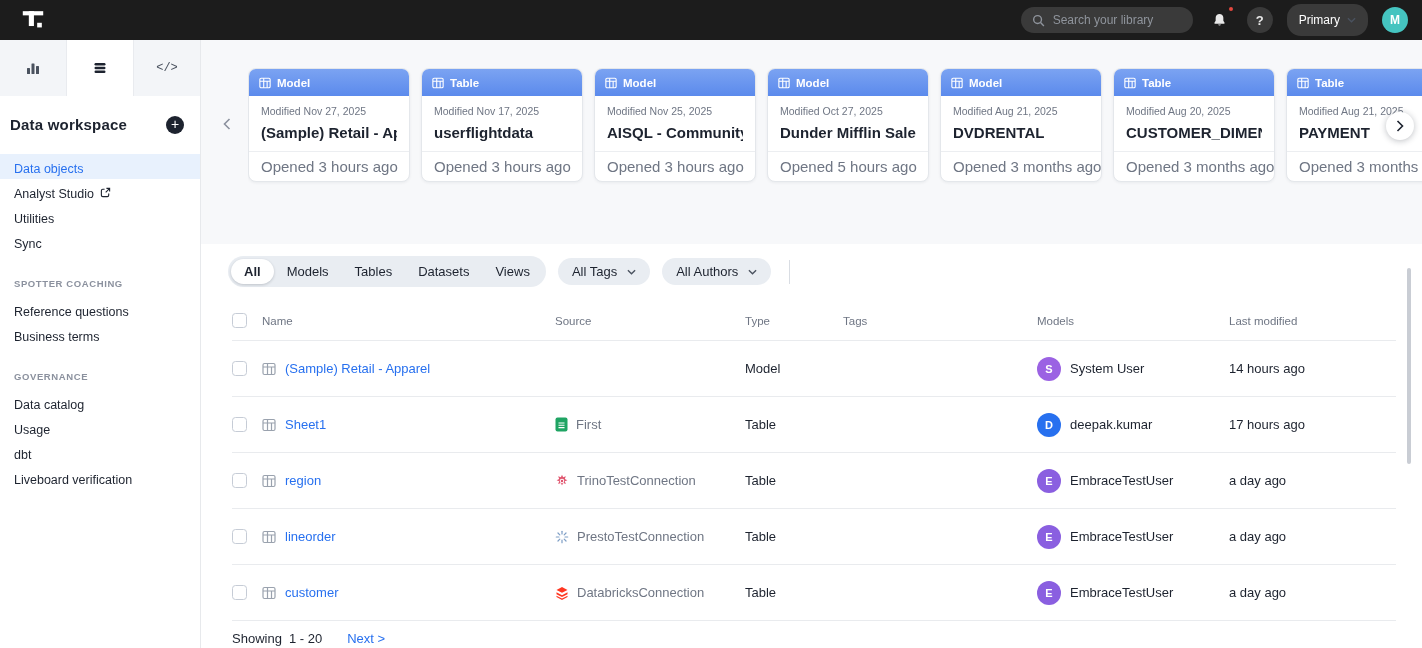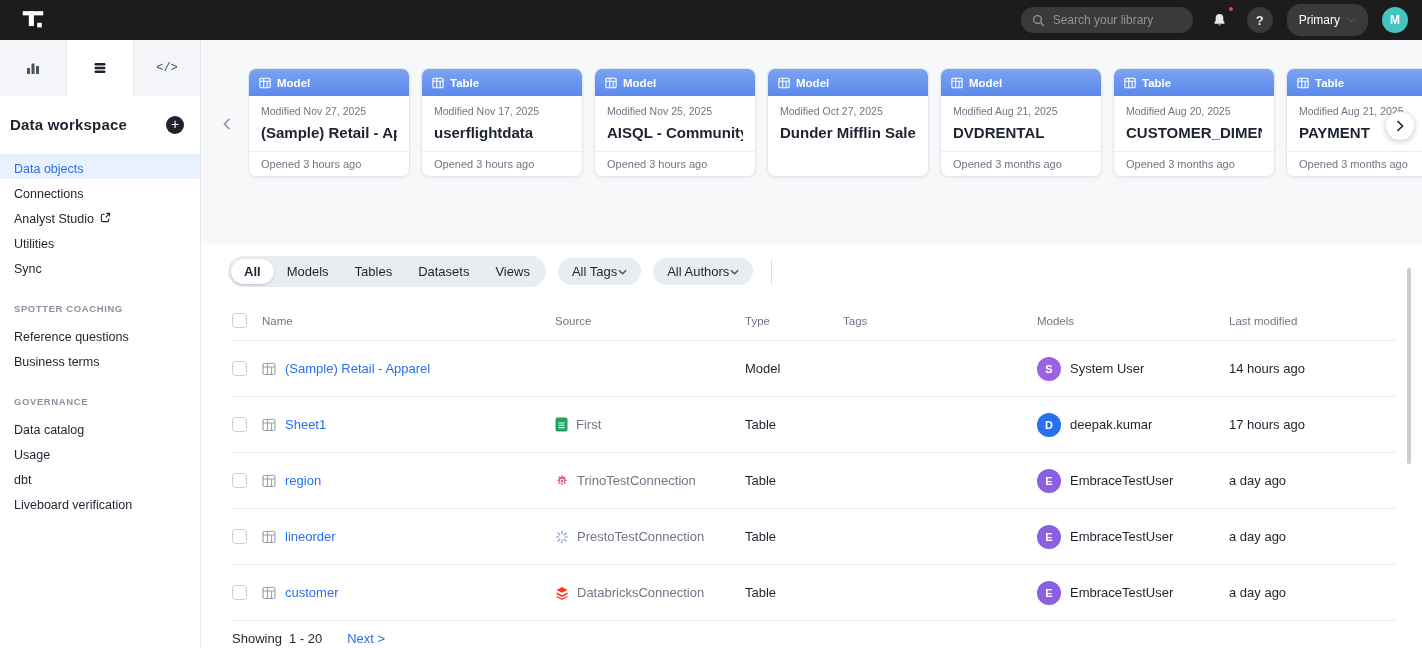--- a/index.html
+++ b/index.html
@@ -39,30 +39,30 @@
   .main{flex:1;position:relative;background:#fff;overflow:hidden}
   .cards-section{height:204px;background:#f7f8fa;position:relative}
   .cards-viewport{position:absolute;left:47px;right:0;top:28px;height:120px;overflow:hidden}
   .cards-row{display:flex;gap:11px}
   .card{width:162px;min-width:162px;background:#fff;border:1px solid #e4e7eb;border-radius:8px;box-shadow:0 1px 3px rgba(23,30,44,.06);overflow:hidden;cursor:pointer}
   .card-head{height:27px;display:flex;align-items:center;gap:6px;padding:0 10px;background:linear-gradient(180deg,#7ba3f2,#5b8aec);color:#fff}
   .card-badge{font-size:11.5px;font-weight:bold}
   .card-body{padding:9px 12px 10px}
   .card-modified{font-size:10.5px;color:#6f7684;white-space:nowrap;overflow:hidden}
   .card-title{margin-top:7px;font-size:15px;font-weight:600;white-space:nowrap;overflow:hidden}
-  .card-foot{border-top:1px solid #eceef1;padding:6px 12px;font-size:11px;color:#6f7684;white-space:nowrap;overflow:hidden}
+  .card-foot{border-top:1px solid #eceef1;padding:6px 12px;font-size:15px;color:#6f7684;white-space:nowrap;overflow:hidden}
   .carousel-left{position:absolute;left:22px;top:78px;color:#8b919e;cursor:pointer}
   .carousel-right{position:absolute;right:8px;top:72px;width:28px;height:28px;border-radius:50%;background:#fff;box-shadow:0 1px 6px rgba(23,30,44,.28);display:flex;align-items:center;justify-content:center;color:#1d232f;cursor:pointer}
 
   
   .filters{display:flex;align-items:center;gap:12px;margin:12px 0 0 27px}
   .pill-tabs{display:flex;background:#e9edf2;border-radius:17px;padding:3px}
   .pill-tab{padding:5px 13px;font-size:13px;border-radius:14px;color:#1d232f;cursor:pointer;white-space:nowrap}
   .pill-tab.active{background:#fff;font-weight:bold;box-shadow:0 1px 3px rgba(23,30,44,.2)}
-  .dropdown{display:flex;align-items:center;gap:1px;background:#e9edf2;border-radius:16px;padding:6px 14px;font-size:13px;cursor:pointer;color:#1d232f}
+  .dropdown{display:flex;align-items:center;gap:10px;background:#e9edf2;border-radius:16px;padding:6px 14px;font-size:13px;cursor:pointer;color:#1d232f}
   .dd-chev{color:#4a525f}
   .vdiv{width:1px;height:24px;background:#d9dde3;margin:0 6px}
   .list-search{position:relative}
   .list-search input{width:163px;height:30px;border:1px solid #d2d7de;border-radius:16px;background:#fff;padding:0 10px 0 32px;font-size:13px;outline:none;font-family:inherit;color:#1d232f}
   .list-search input::placeholder{color:#8b919e}
   .search-ic{position:absolute;left:11px;top:8px;color:#6f7684}
 
   
   .table{margin:14px 26px 0 31px}
   .thead,.trow{display:grid;grid-template-columns:30px 293px 190px 98px 194px 192px 1fr;align-items:center}
@@ -155,23 +155,20 @@
     <div class="ws-title-row">
       <span class="ws-title">Data workspace</span>
       <span class="plus-btn">+</span>
     </div>
 
     <div class="nav">
       <div class="nav-item active">
           <span>Data objects</span>
         </div>
       <div class="nav-item">
-          <span>Connections</span>
-        </div>
-      <div class="nav-item">
         <span>Analyst Studio</span>
         <span>
           <svg width="11" height="11" viewBox="0 0 12 12" fill="none" stroke="#1d232f" stroke-width="1.2">
               <path d="M5 2.5H3A1.5 1.5 0 0 0 1.5 4v5A1.5 1.5 0 0 0 3 10.5h5A1.5 1.5 0 0 0 9.5 9V7"></path>
               <path d="M7 1.5h3.5V5M10.8 1.2 6.2 5.8"></path>
             </svg>
         </span>
       </div>
       <div class="nav-item">
           <span>Utilities</span>
@@ -273,20 +270,21 @@
                     <rect x="1" y="1.5" width="12" height="11" rx="1.5"></rect>
                     <path d="M1 5h12M5.5 1.5v11M9.5 5v7.5"></path>
                   </svg>
                 </span>
               <span class="card-badge">Model</span>
             </div>
             <div class="card-body">
               <div class="card-modified">Modified Oct 27, 2025</div>
               <div class="card-title">Dunder Mifflin Sales</div>
             </div>
+            <div class="card-foot">Opened 5 hours ago</div>
           </div>
 
           <div class="card">
             <div class="card-head">
               <span>
                   <svg width="12" height="12" viewBox="0 0 14 14" fill="none" stroke="currentColor" stroke-width="1.3">
                     <rect x="1" y="1.5" width="12" height="11" rx="1.5"></rect>
                     <path d="M1 5h12M5.5 1.5v11M9.5 5v7.5"></path>
                   </svg>
                 </span>

